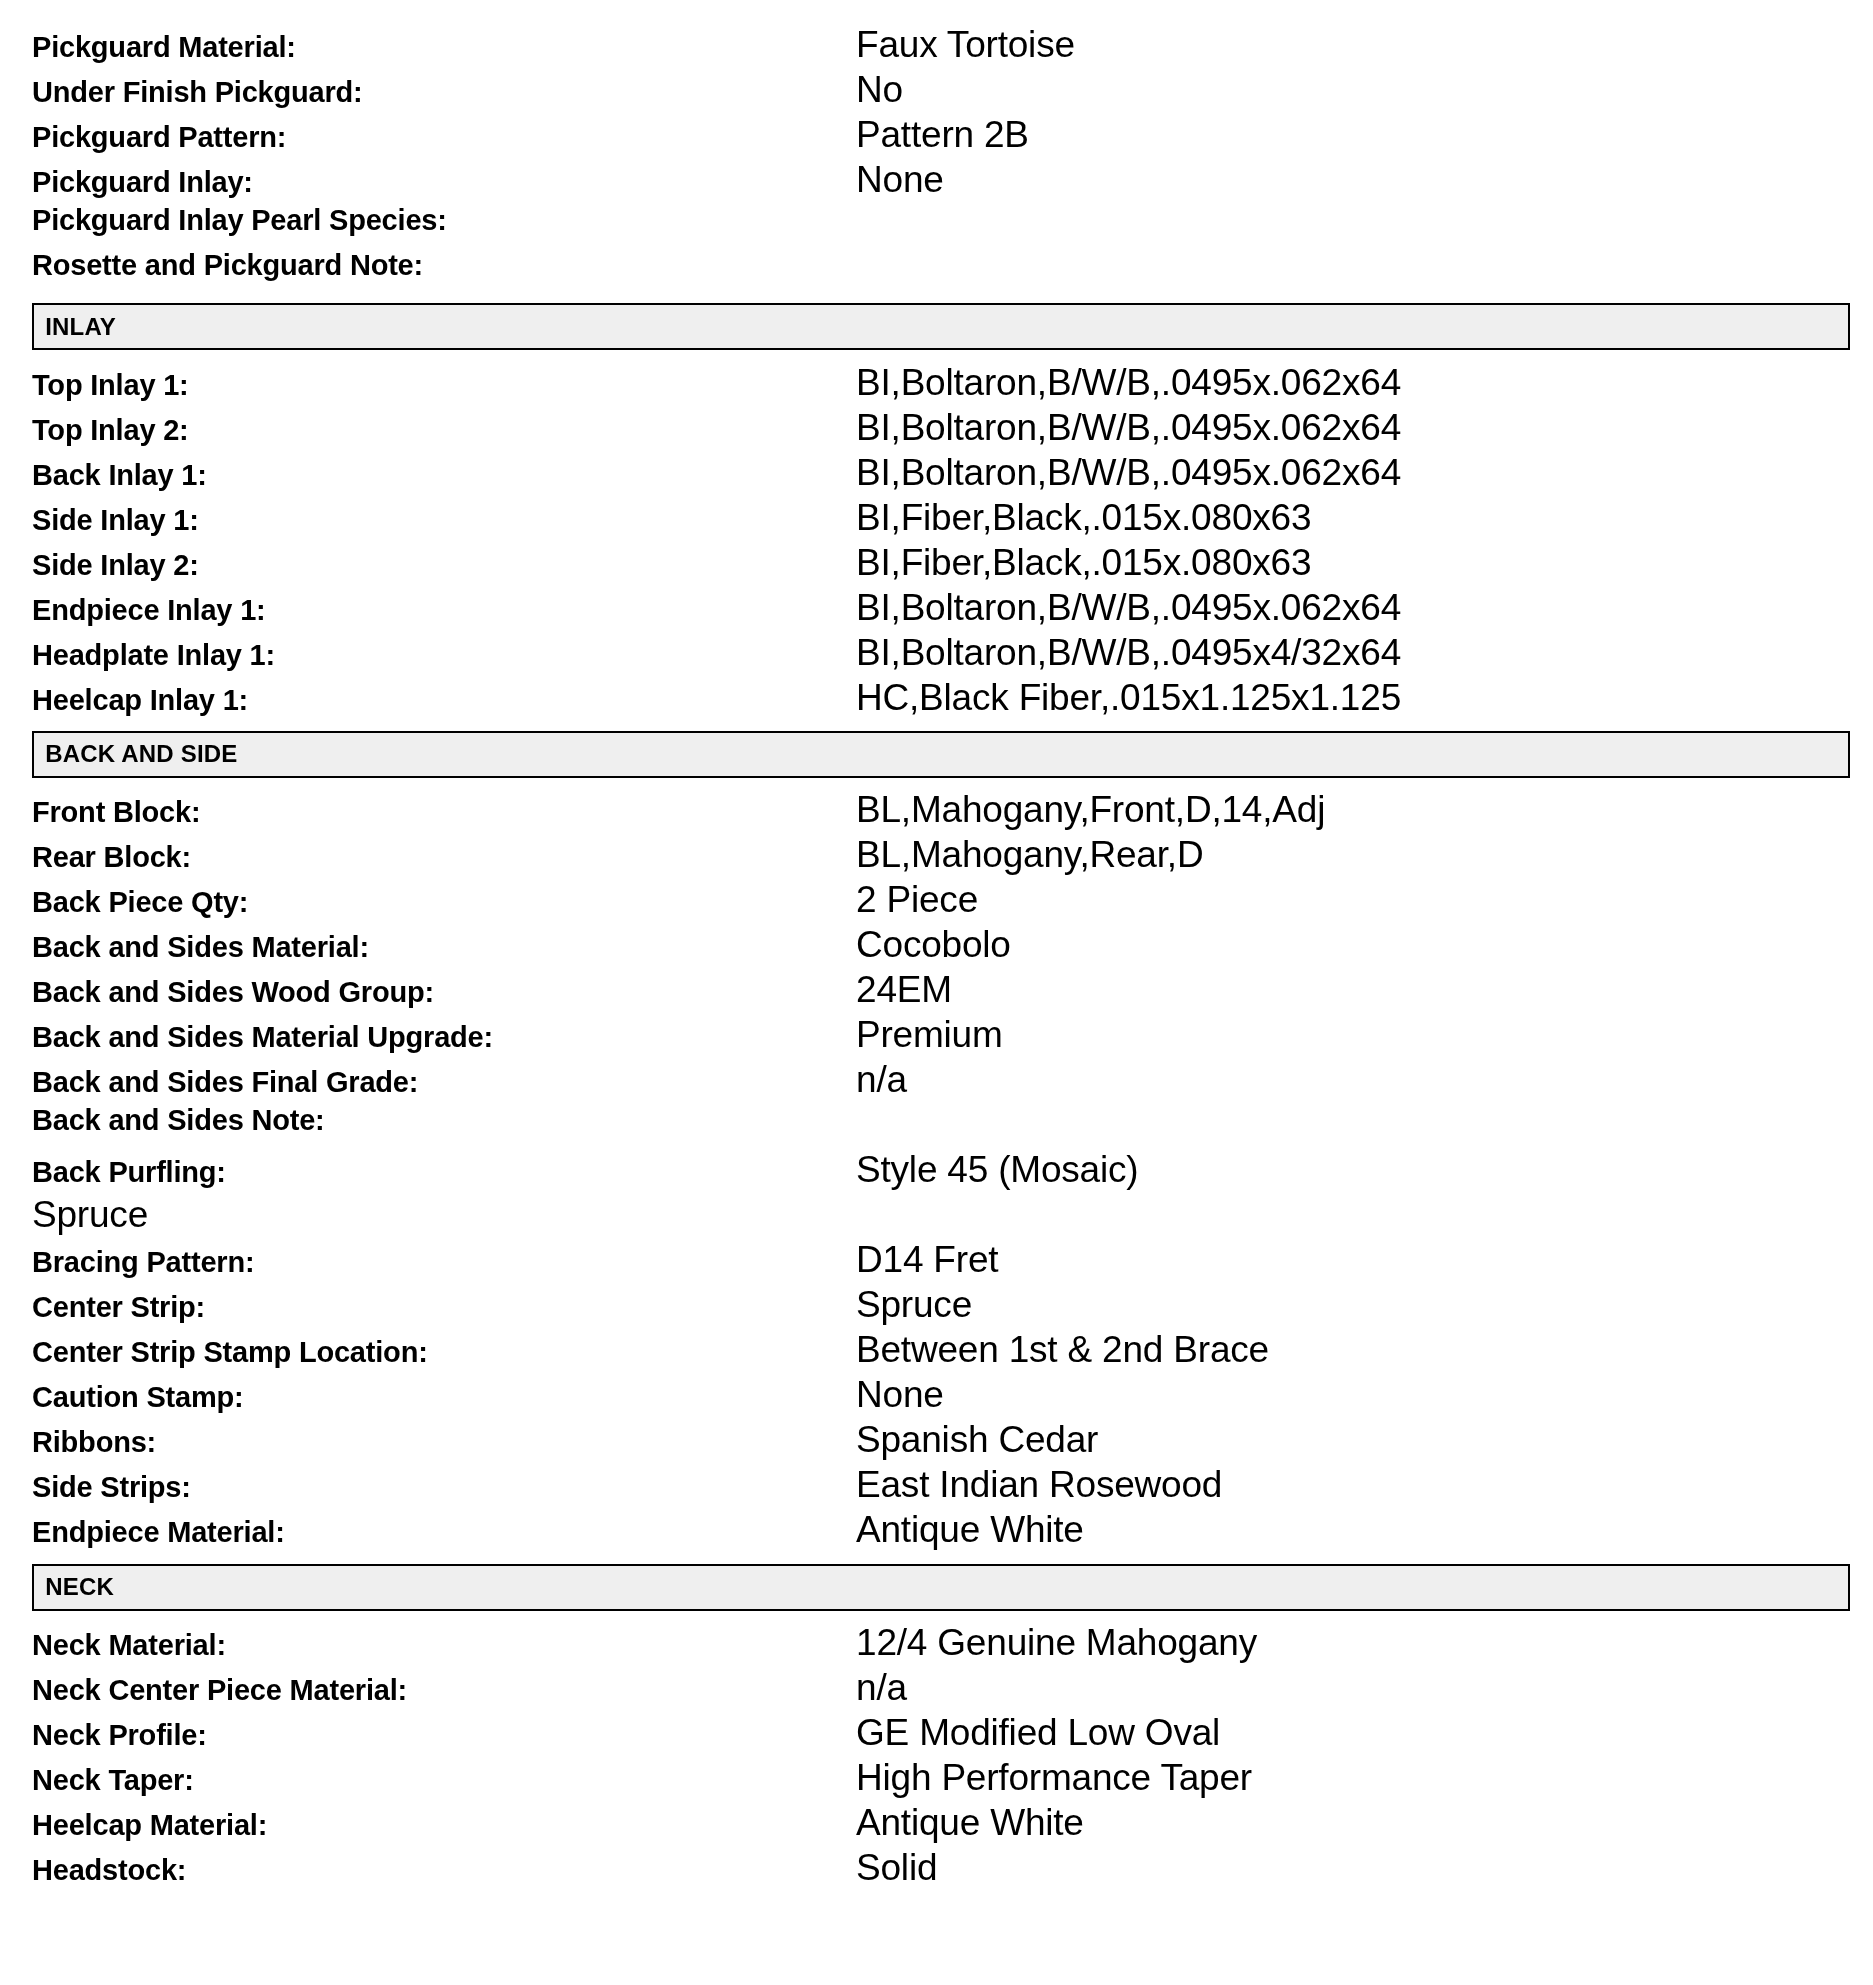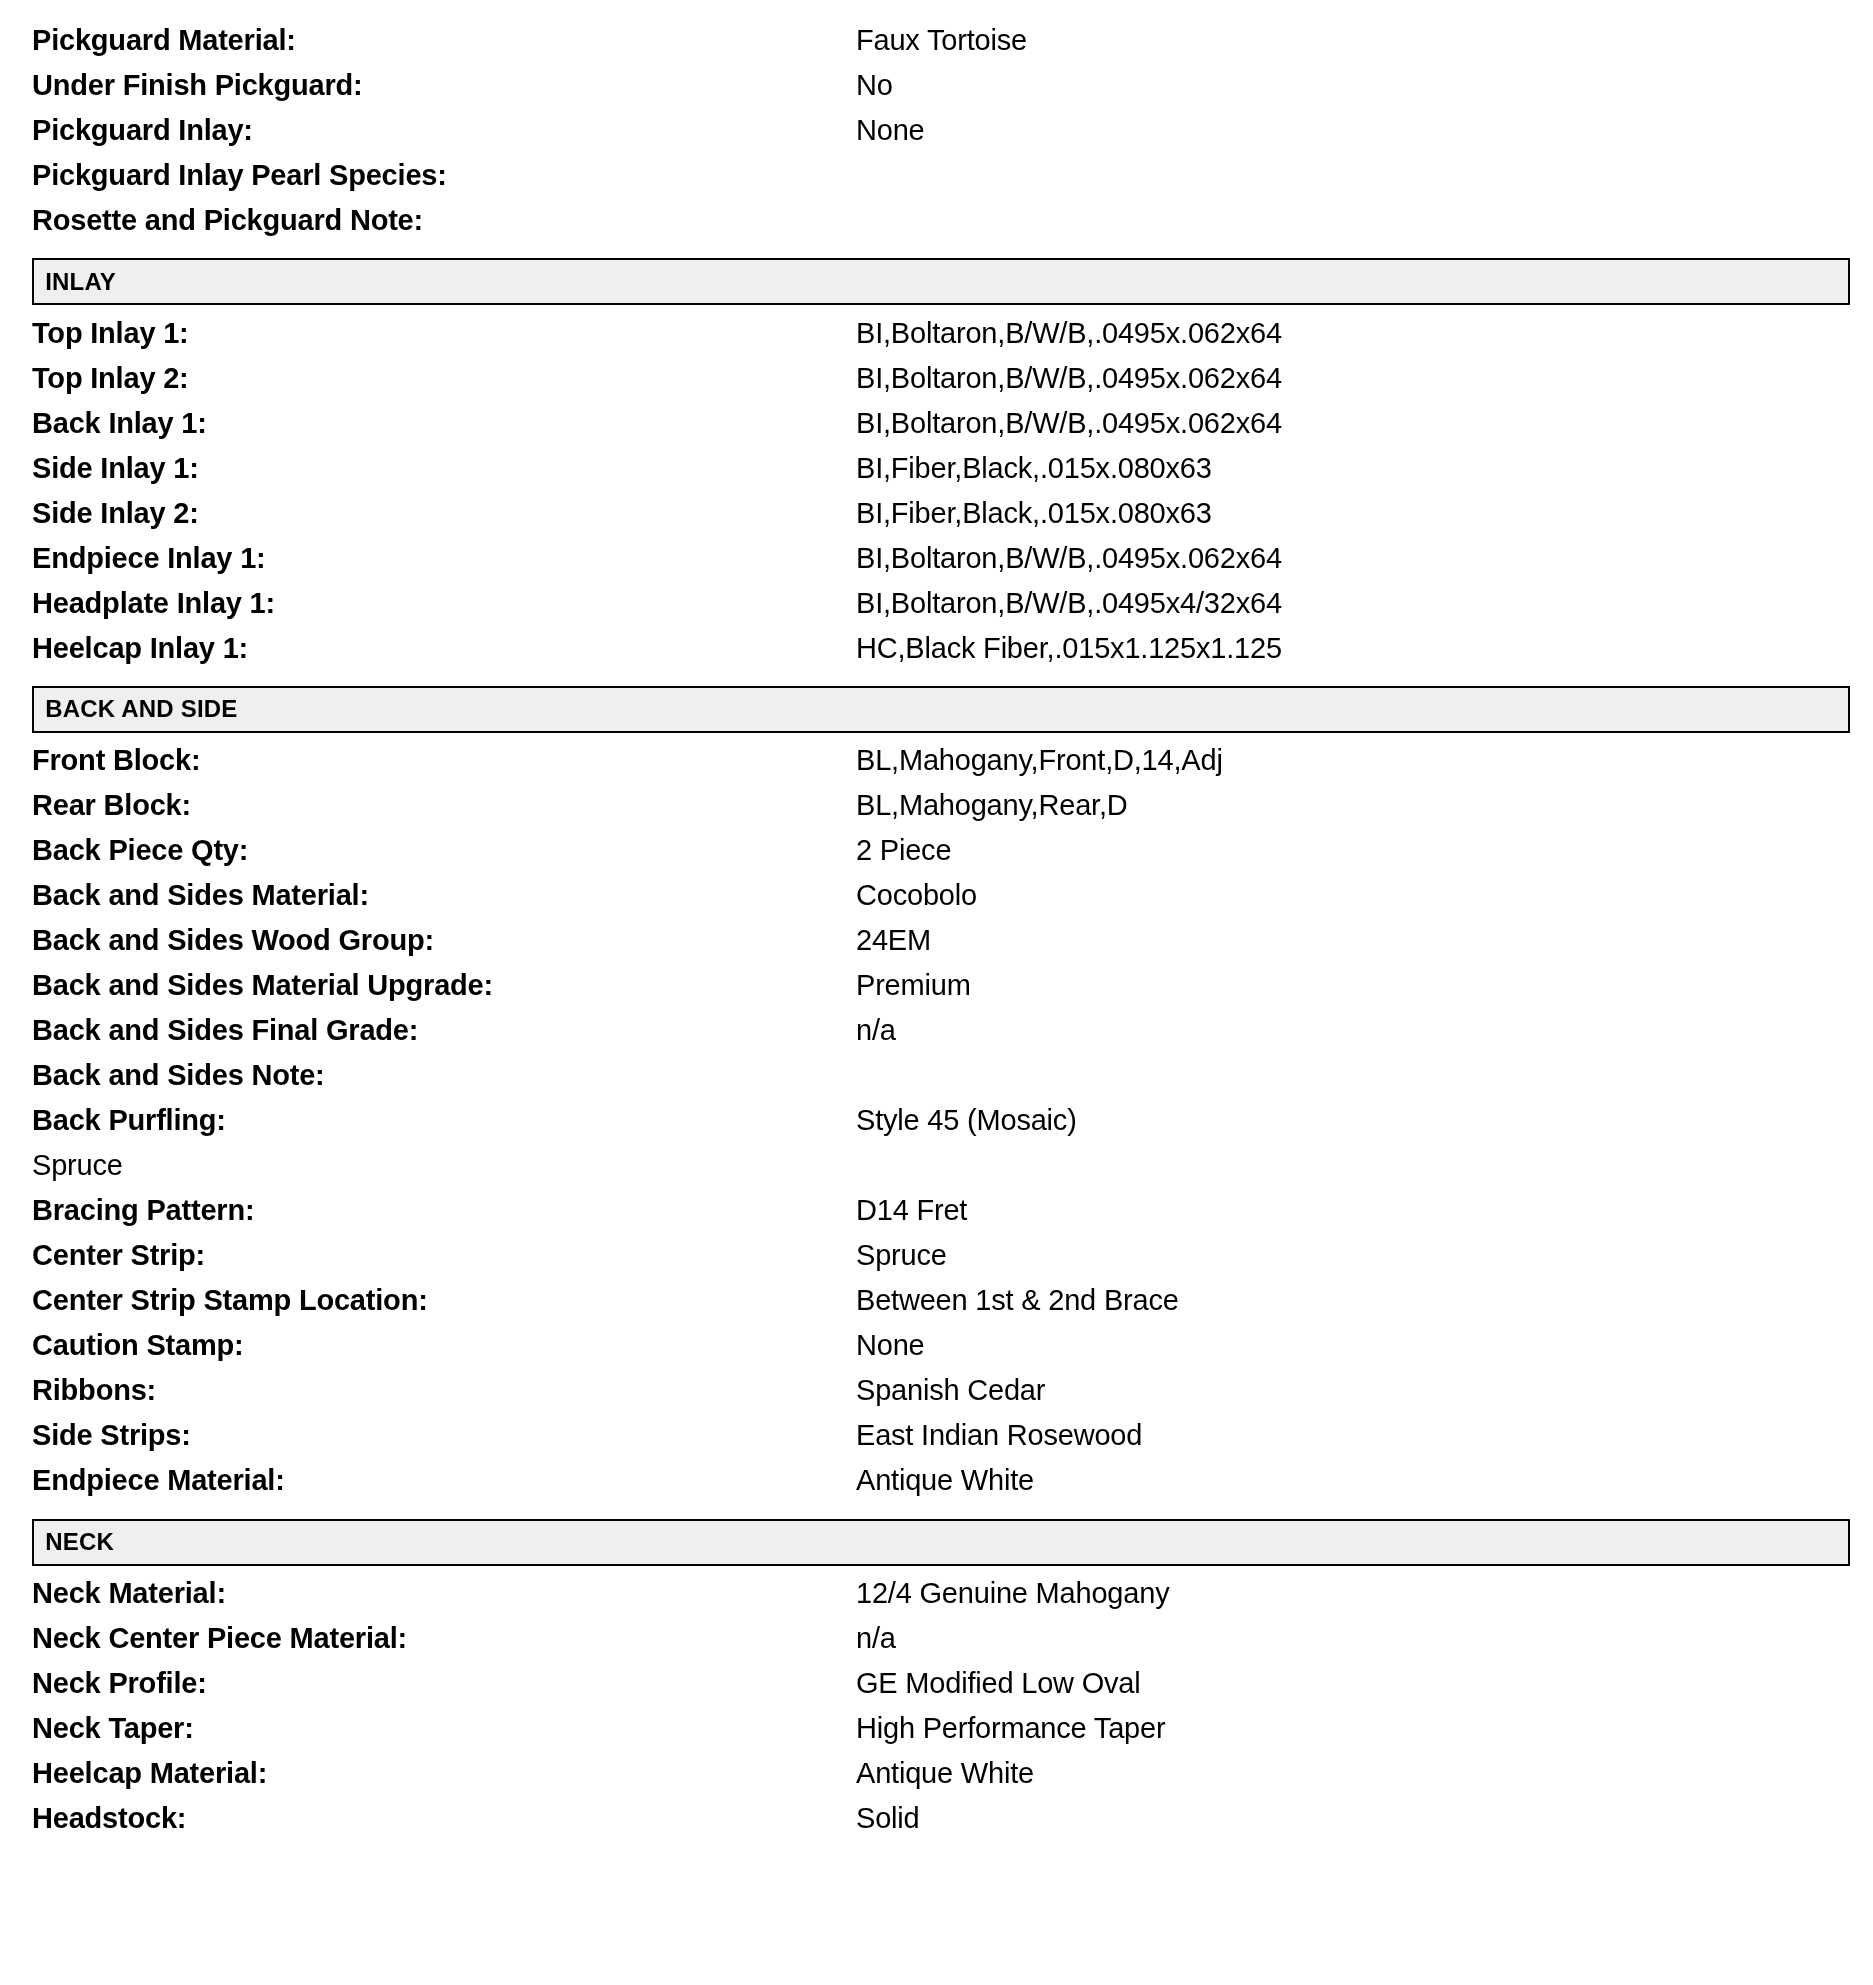--- a/index.html
+++ b/index.html
@@ -28,21 +28,21 @@
   .label {
     width: 824px;
     flex: 0 0 824px;
     font-weight: bold;
     font-size: 29px;
     letter-spacing: -0.2px;
     white-space: nowrap;
   }
   .value {
     flex: 1 1 auto;
-    font-size: 29px;
+    font-size: 37px;
     letter-spacing: -0.2px;
     white-space: nowrap;
   }
   .section-header {
     border: 2.8px solid #000000;
     background: #efefef;
     height: 47px;
     display: flex;
     align-items: center;
     padding-left: 11.2px;
@@ -62,20 +62,24 @@
         <div class="rows">
           <div class="row">
             <div class="label">Pickguard Material:</div>
             <div class="value">Faux Tortoise</div>
           </div>
           <div class="row">
             <div class="label">Under Finish Pickguard:</div>
             <div class="value">No</div>
           </div>
           <div class="row">
+            <div class="label">Pickguard Pattern:</div>
+            <div class="value">Pattern 2B</div>
+          </div>
+          <div class="row">
             <div class="label">Pickguard Inlay:</div>
             <div class="value">None</div>
           </div>
           <div class="row">
             <div class="label">Pickguard Inlay Pearl Species:</div>
             <div class="value"></div>
           </div>
           <div class="row">
             <div class="label">Rosette and Pickguard Note:</div>
             <div class="value"></div>

